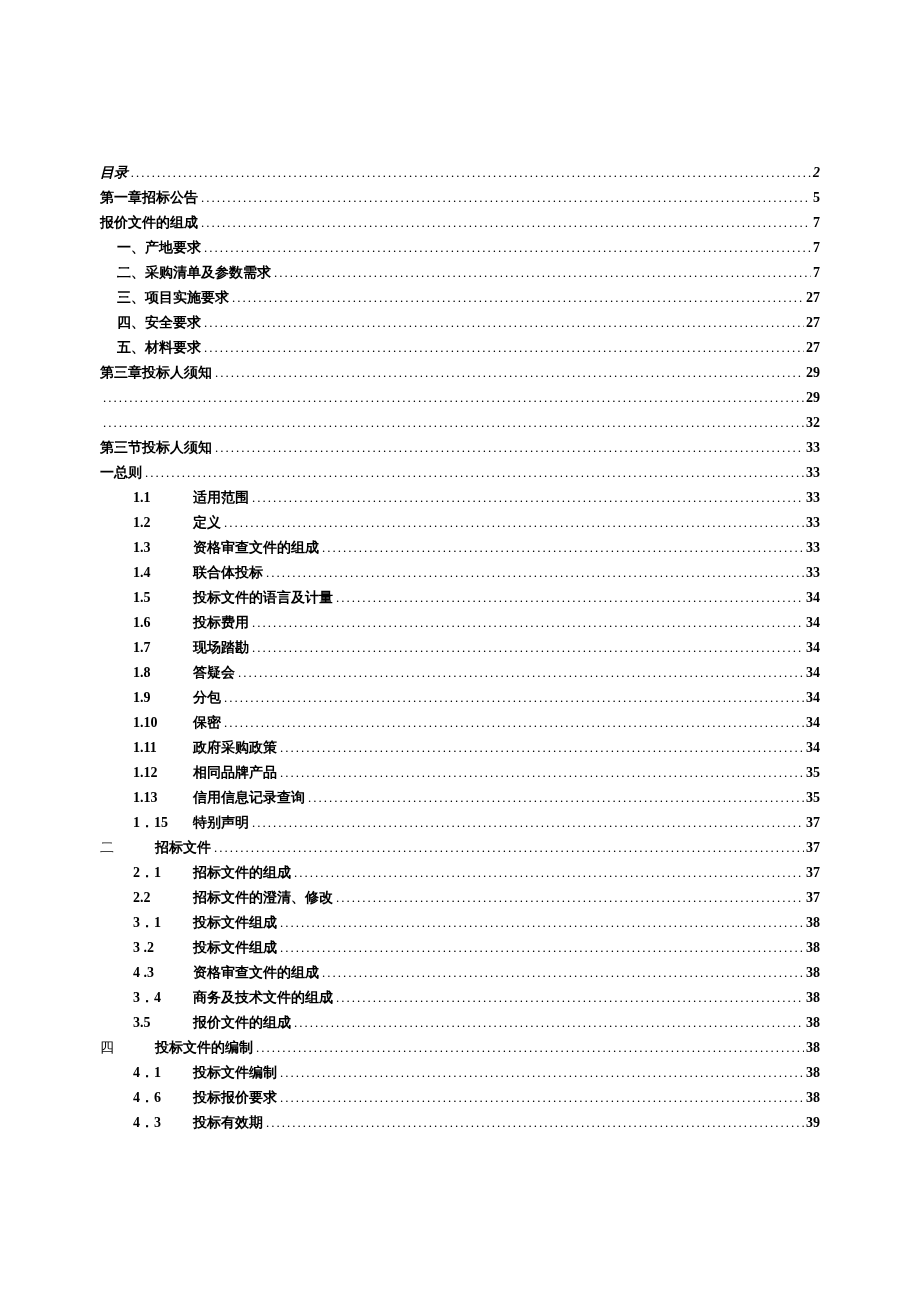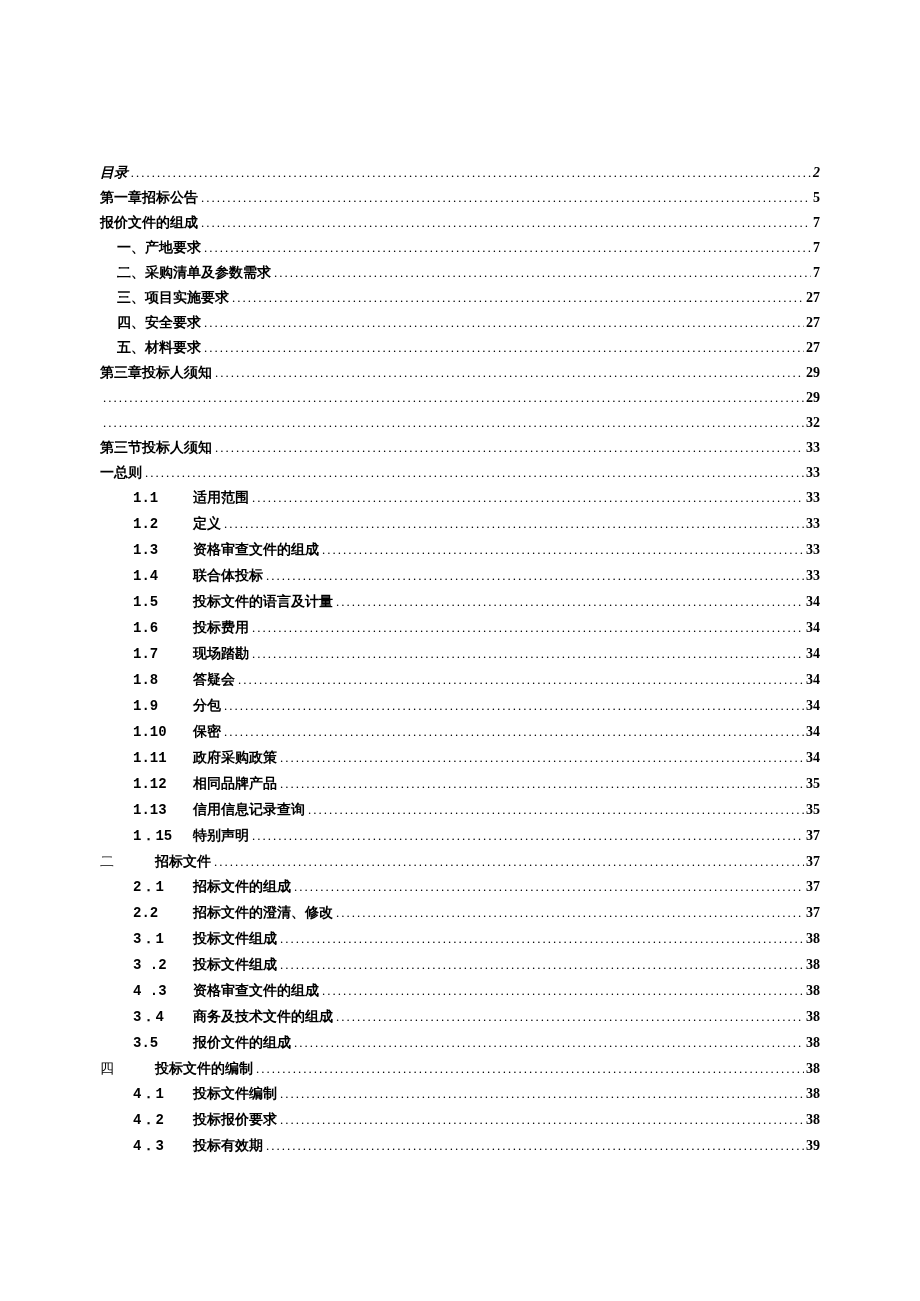--- a/index.html
+++ b/index.html
@@ -1,21 +1,21 @@
 <!DOCTYPE html>
 <html><head>
   <meta charset="utf-8">
   <style>
     * { margin: 0; padding: 0; box-sizing: border-box; }
     body { background: #fff; font-family: "SimSun", "宋体", serif; width: 920px; height: 1301px; position: relative; }
     .page { padding: 160px 100px 100px 100px; width: 920px; }
     .toc-line { display: flex; align-items: baseline; font-size: 14px; line-height: 25px; color: #000; white-space: nowrap; }
     .toc-line.italic { font-style: italic; }
     .toc-label { flex-shrink: 0; font-weight: bold; }
-    .toc-num-col { display: inline-block; width: 60px; flex-shrink: 0; font-weight: bold; font-family: Liberation Mono, monospace; }
+    .toc-num-col { display: inline-block; width: 60px; flex-shrink: 0; font-weight: bold; font-family: Liberation Serif, serif; }
     .toc-num-col.cn { font-family: "SimSun", serif; font-weight: normal; }
     .toc-indent-1 { padding-left: 17px; }
     .toc-indent-2 { padding-left: 33px; }
     .dots { flex: 1; overflow: hidden; letter-spacing: 2px; font-size: 13px; color: #000; }
     .dots::before { content: "...................................................................................................................................................................................................."; }
     .pg { flex-shrink: 0; font-family: "Times New Roman", serif; font-weight: bold; font-size: 14px; padding-left: 2px; }
     .pg.italic { font-style: italic; }
     .sub-title { color: #000; }
   </style>
 </head>
@@ -261,21 +261,21 @@
         <span class="pg">38</span>
       </div>
       <div class="toc-line toc-indent-2">
         <span class="toc-num-col">4．1</span>
         <span class="toc-label sub-title">投标文件编制</span>
         <span style="width: 3px; flex-shrink: 0;"></span>
         <span class="dots"></span>
         <span class="pg">38</span>
       </div>
       <div class="toc-line toc-indent-2">
-        <span class="toc-num-col">4．2</span>
+        <span class="toc-num-col">4．6</span>
         <span class="toc-label sub-title">投标报价要求</span>
         <span style="width: 3px; flex-shrink: 0;"></span>
         <span class="dots"></span>
         <span class="pg">38</span>
       </div>
       <div class="toc-line toc-indent-2">
         <span class="toc-num-col">4．3</span>
         <span class="toc-label sub-title">投标有效期</span>
         <span style="width: 3px; flex-shrink: 0;"></span>
         <span class="dots"></span>

